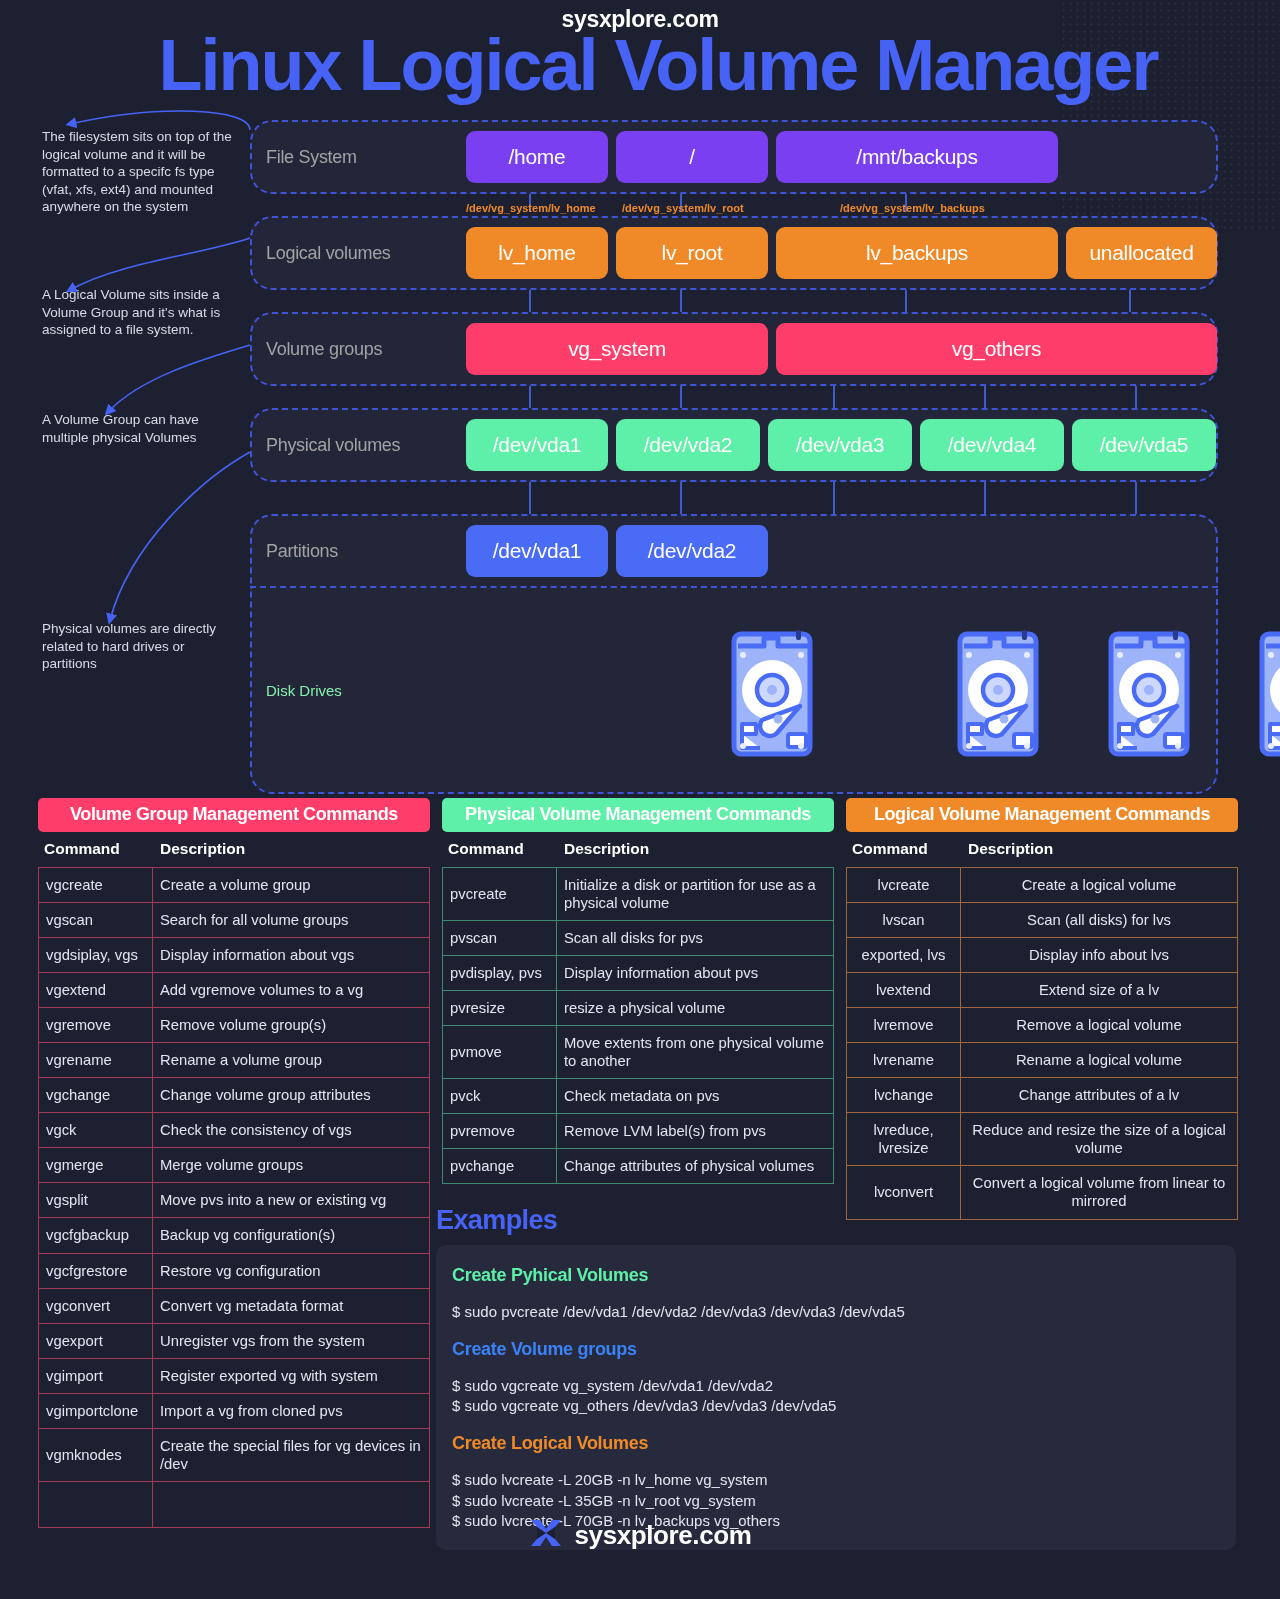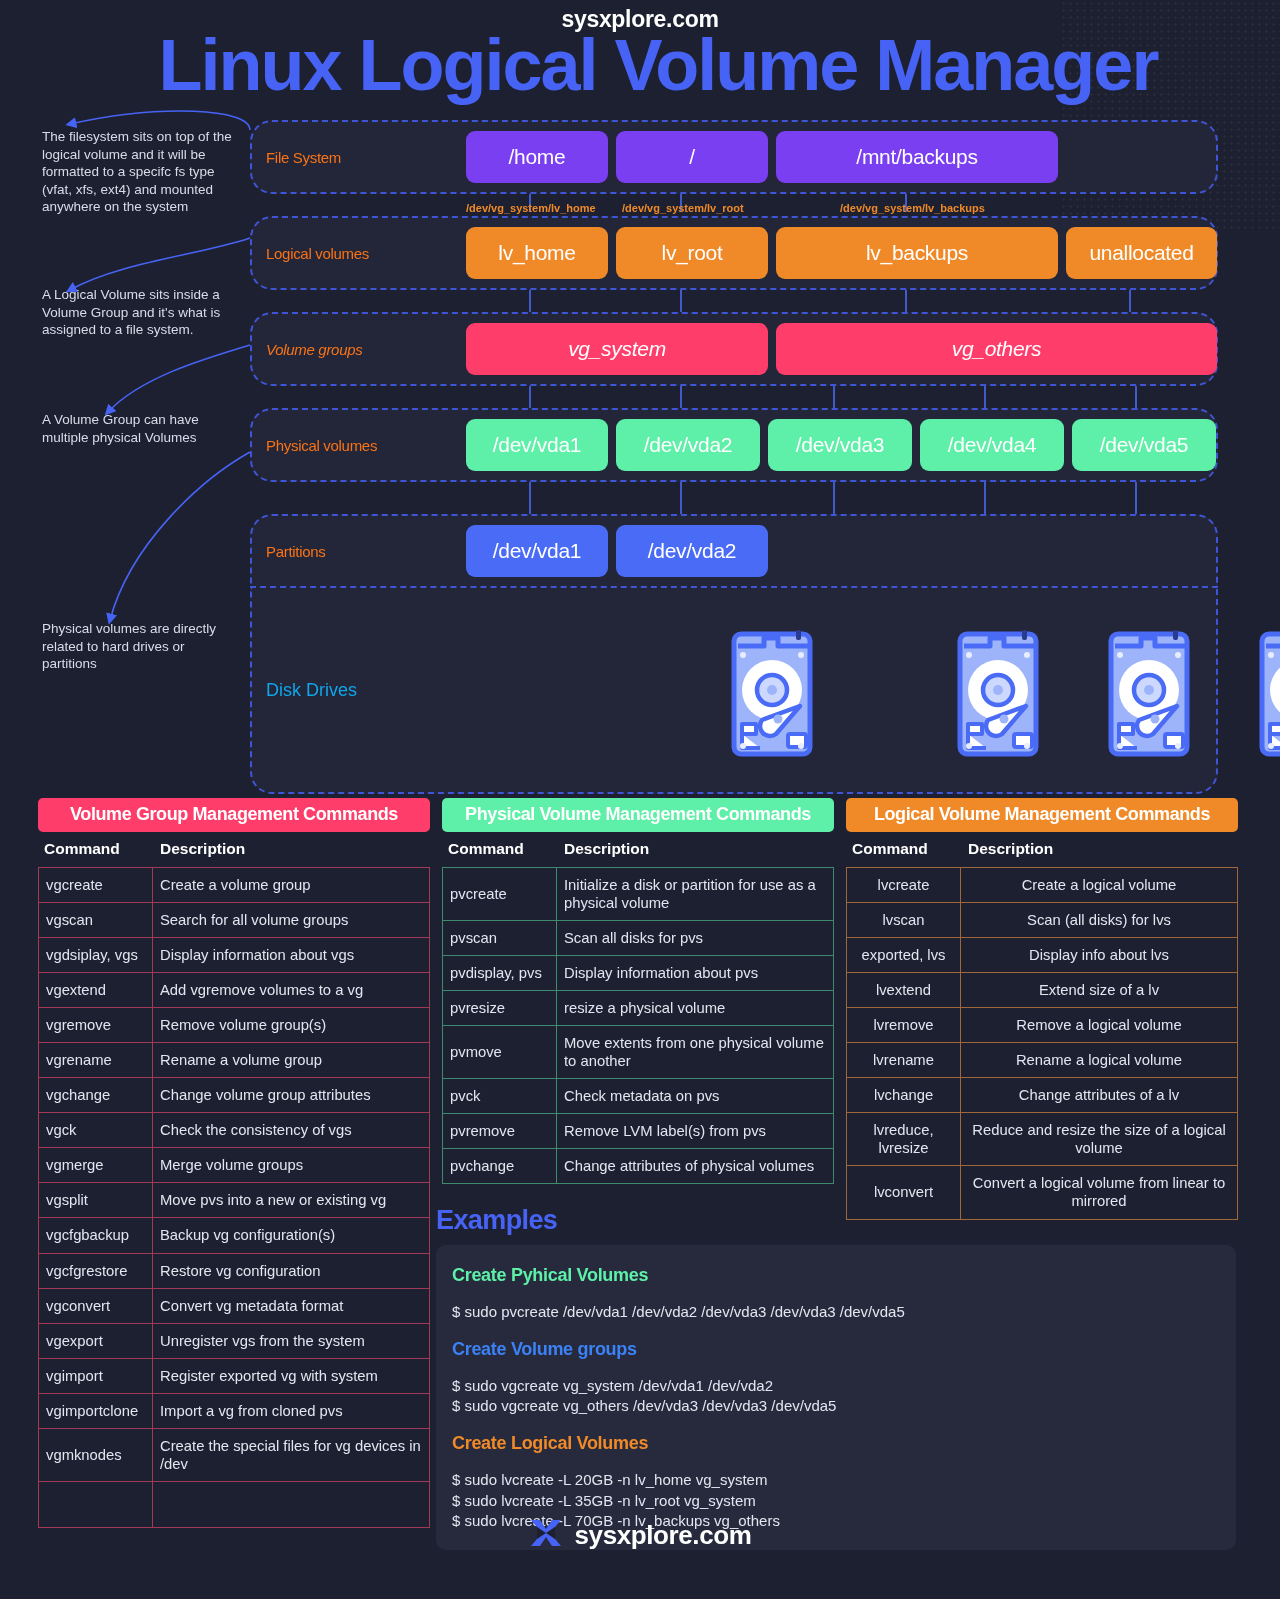--- a/index.html
+++ b/index.html
@@ -35,37 +35,37 @@
   .ann-3 { left:42px; top:411px; }
   .ann-4 { left:42px; top:620px; }
 
   svg.arrows { position:absolute; left:0; top:0; width:1280px; height:1599px; pointer-events:none; }
 
   
   .diagram { position:absolute; left:250px; top:120px; width:968px; }
   .layer { position:relative; border:2px dashed #4054d6; border-radius:22px;
            background:#232638; margin-bottom:12px; }
   .layer-row { display:flex; align-items:center; height:70px; padding:0 8px 0 14px; }
-  .layer-label { color:#f97316; font-size:15px; width:200px; flex:0 0 200px;
+  .layer-label { color:#a3a3a3; font-size:18px; width:200px; flex:0 0 200px;
                  letter-spacing:-0.3px; }
   .cells { display:flex; gap:8px; flex:1; height:52px; align-items:stretch; }
   .cell { border-radius:9px; display:flex; align-items:center; justify-content:center;
           color:#ffffff; font-size:21px; letter-spacing:-0.3px; white-space:nowrap; }
 
   .fs-cell   { background:#7b3ff2; }
   .lv-cell   { background:#f08a28; }
   .vg-cell   { background:#ff3d6b; }
   .pv-cell   { background:#5ef0a8; color:#ffffff; }
   .part-cell { background:#4a6bf5; }
 
   .lv-paths { position:absolute; left:214px; right:8px; top:-2px; height:18px; }
   .lv-path { position:absolute; color:#f08a28; font-size:11px; font-weight:bold;
              white-space:nowrap; }
   .disks-label { position:absolute; left:14px; top:50%; transform:translateY(-50%);
-                 color:#0ea5e9; font-size:18px;text-align:right; }
+                 color:#86efac; font-size:15px;text-align:right; }
   .disks-row { position:absolute; left:214px; right:8px; top:50%; transform:translateY(-50%);
                height:140px; }
   .disk { position:absolute; top:0; width:92px; height:140px; }
 
   
   .tables { position:absolute; left:38px; top:798px; width:1204px;
             display:flex; gap:12px; align-items:flex-start; }
   .tcol { width:392px;border-radius:20px; }
   .tbanner { border-radius:5px; padding:6px 10px 7px; color:#ffffff;
              font-size:18px; font-weight:bold; letter-spacing:-0.4px; text-align:center; }
@@ -177,21 +177,21 @@
         <div class="layer-label">Logical volumes</div>
         <div class="cells">
           <div class="cell lv-cell" style="flex:0 0 142px">lv_home</div>
           <div class="cell lv-cell" style="flex:0 0 152px">lv_root</div>
           <div class="cell lv-cell" style="flex:0 0 282px">lv_backups</div>
           <div class="cell lv-cell" style="flex:0 0 151px">unallocated</div>
         </div>
       </div>
     </div>
 
-    <div class="layer" style="margin-top:22px;font-style:italic;">
+    <div class="layer" style="margin-top:22px;">
       <div class="layer-row">
         <div class="layer-label">Volume groups</div>
         <div class="cells">
           <div class="cell vg-cell" style="flex:0 0 302px">vg_system</div>
           <div class="cell vg-cell" style="flex:0 0 441px">vg_others</div>
         </div>
       </div>
     </div>
 
     <div class="layer" style="margin-top:22px;">

